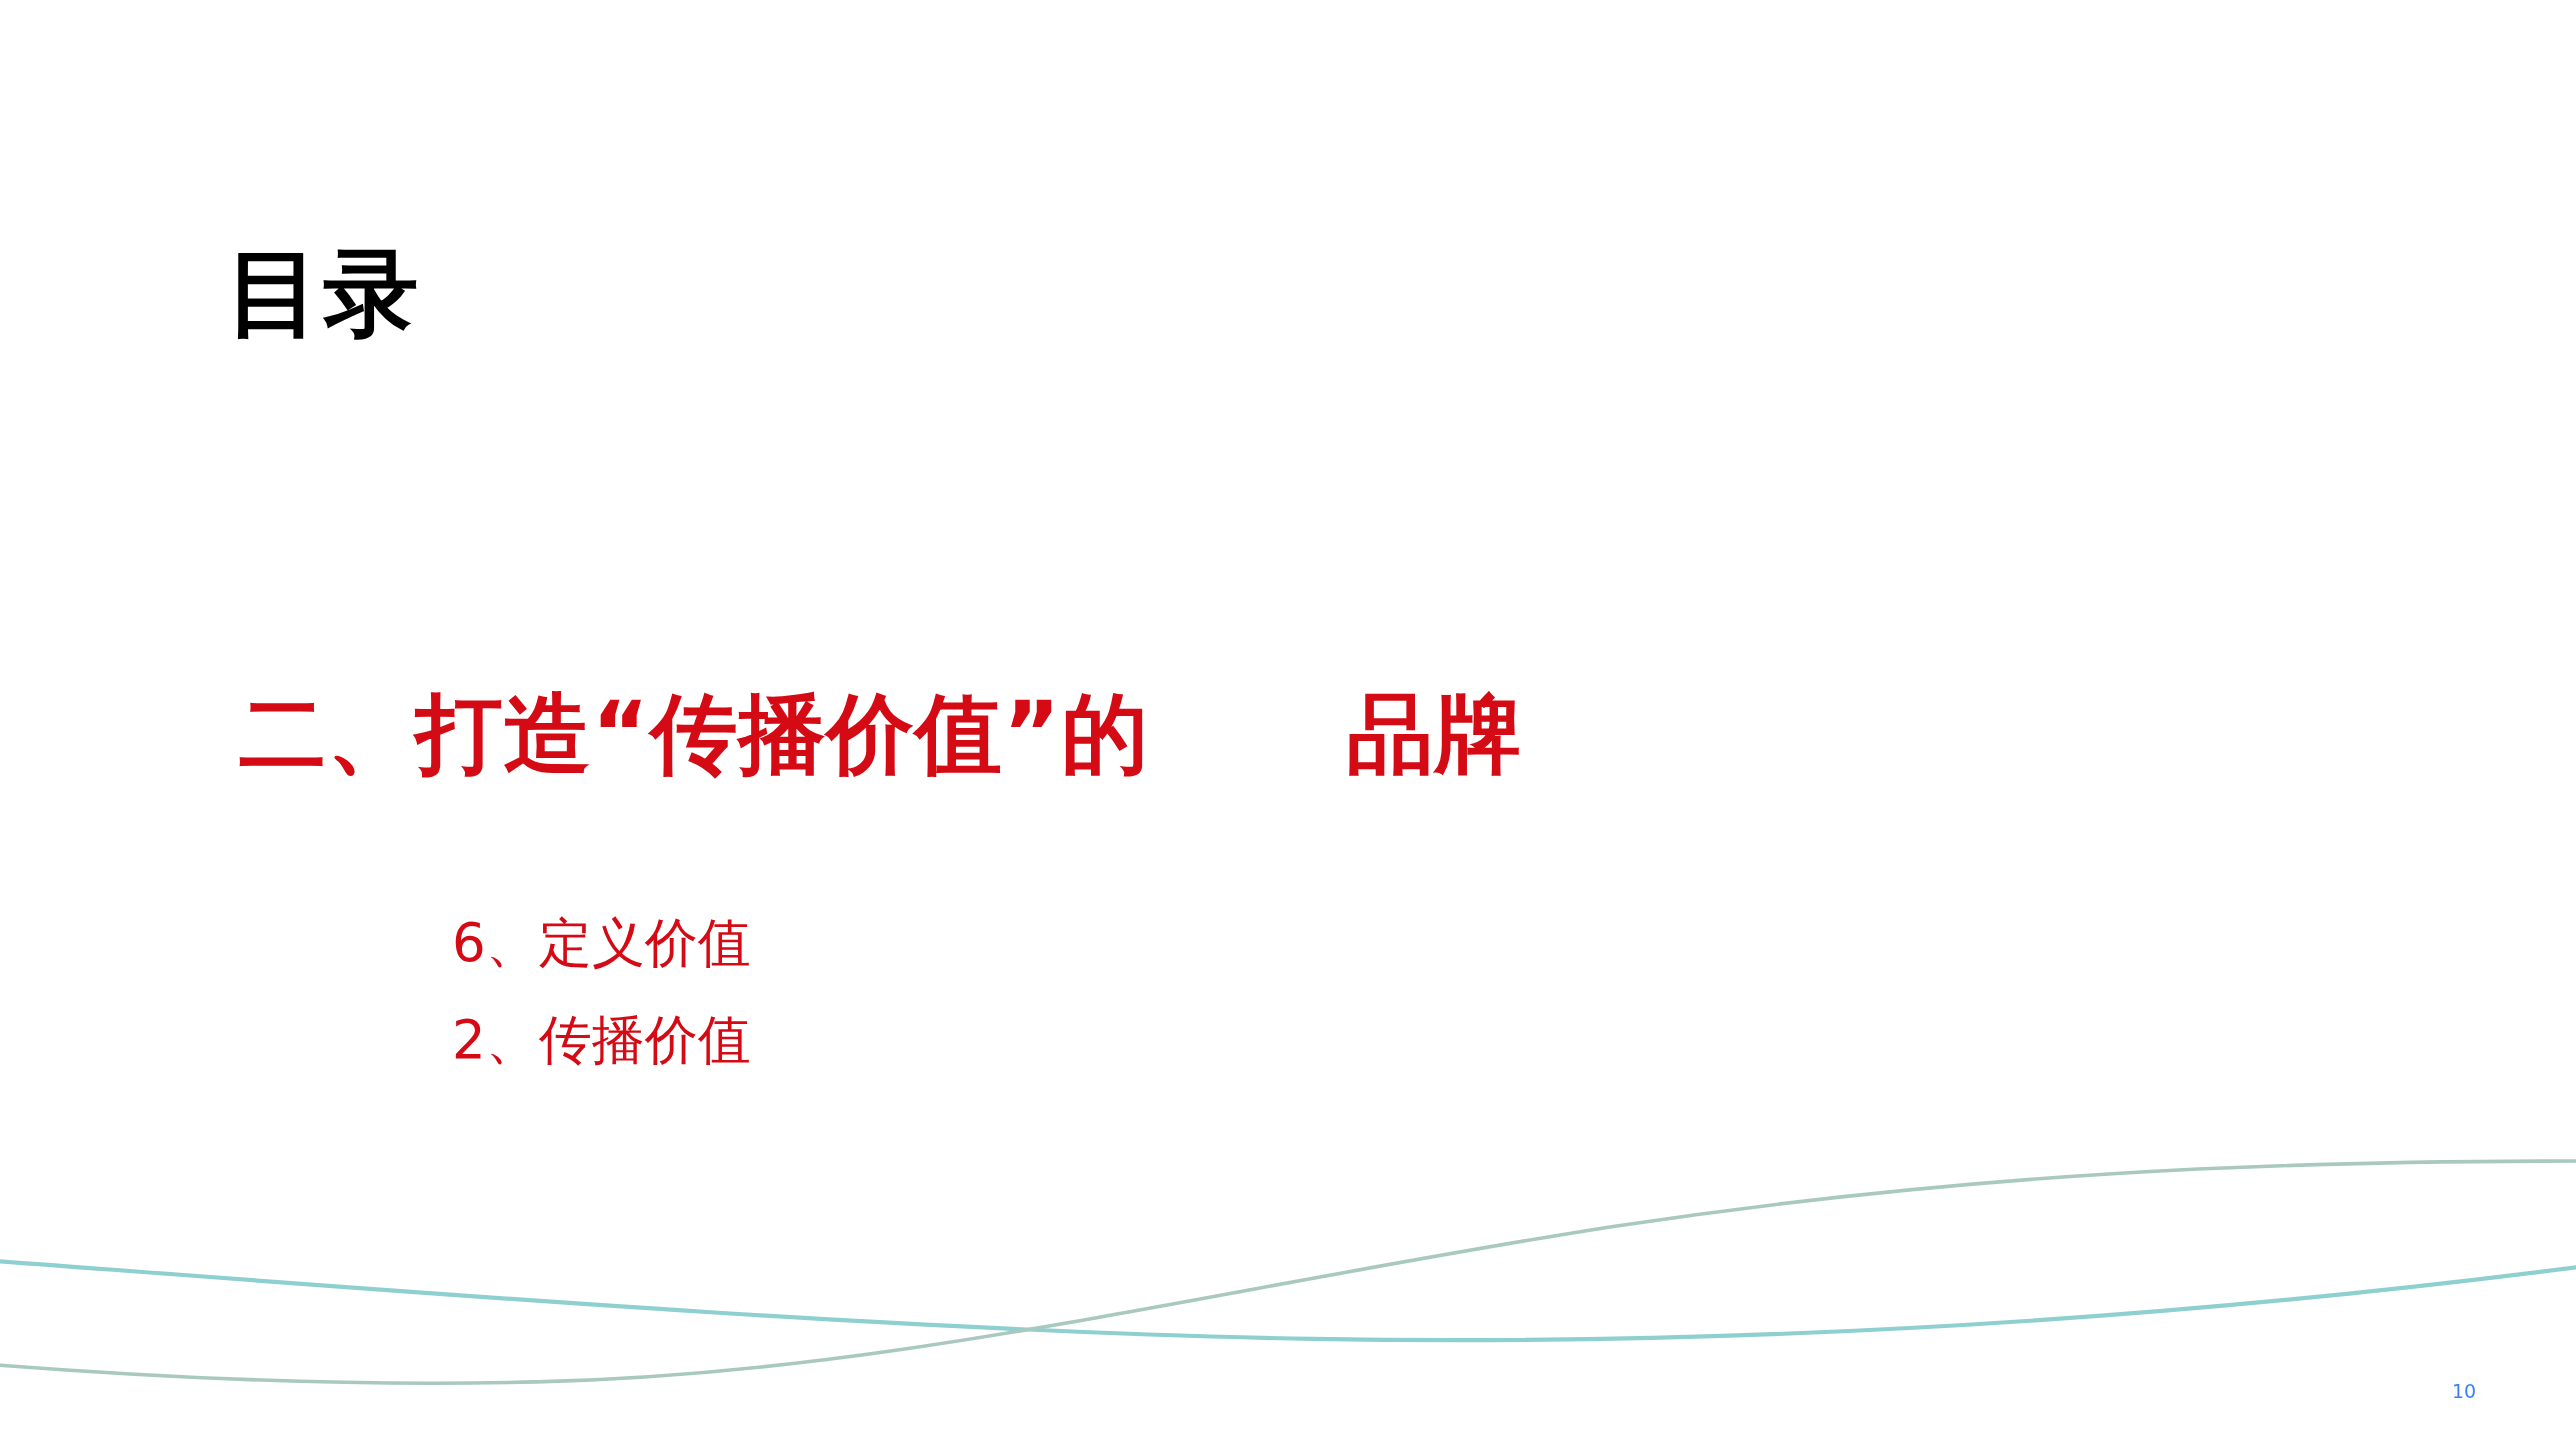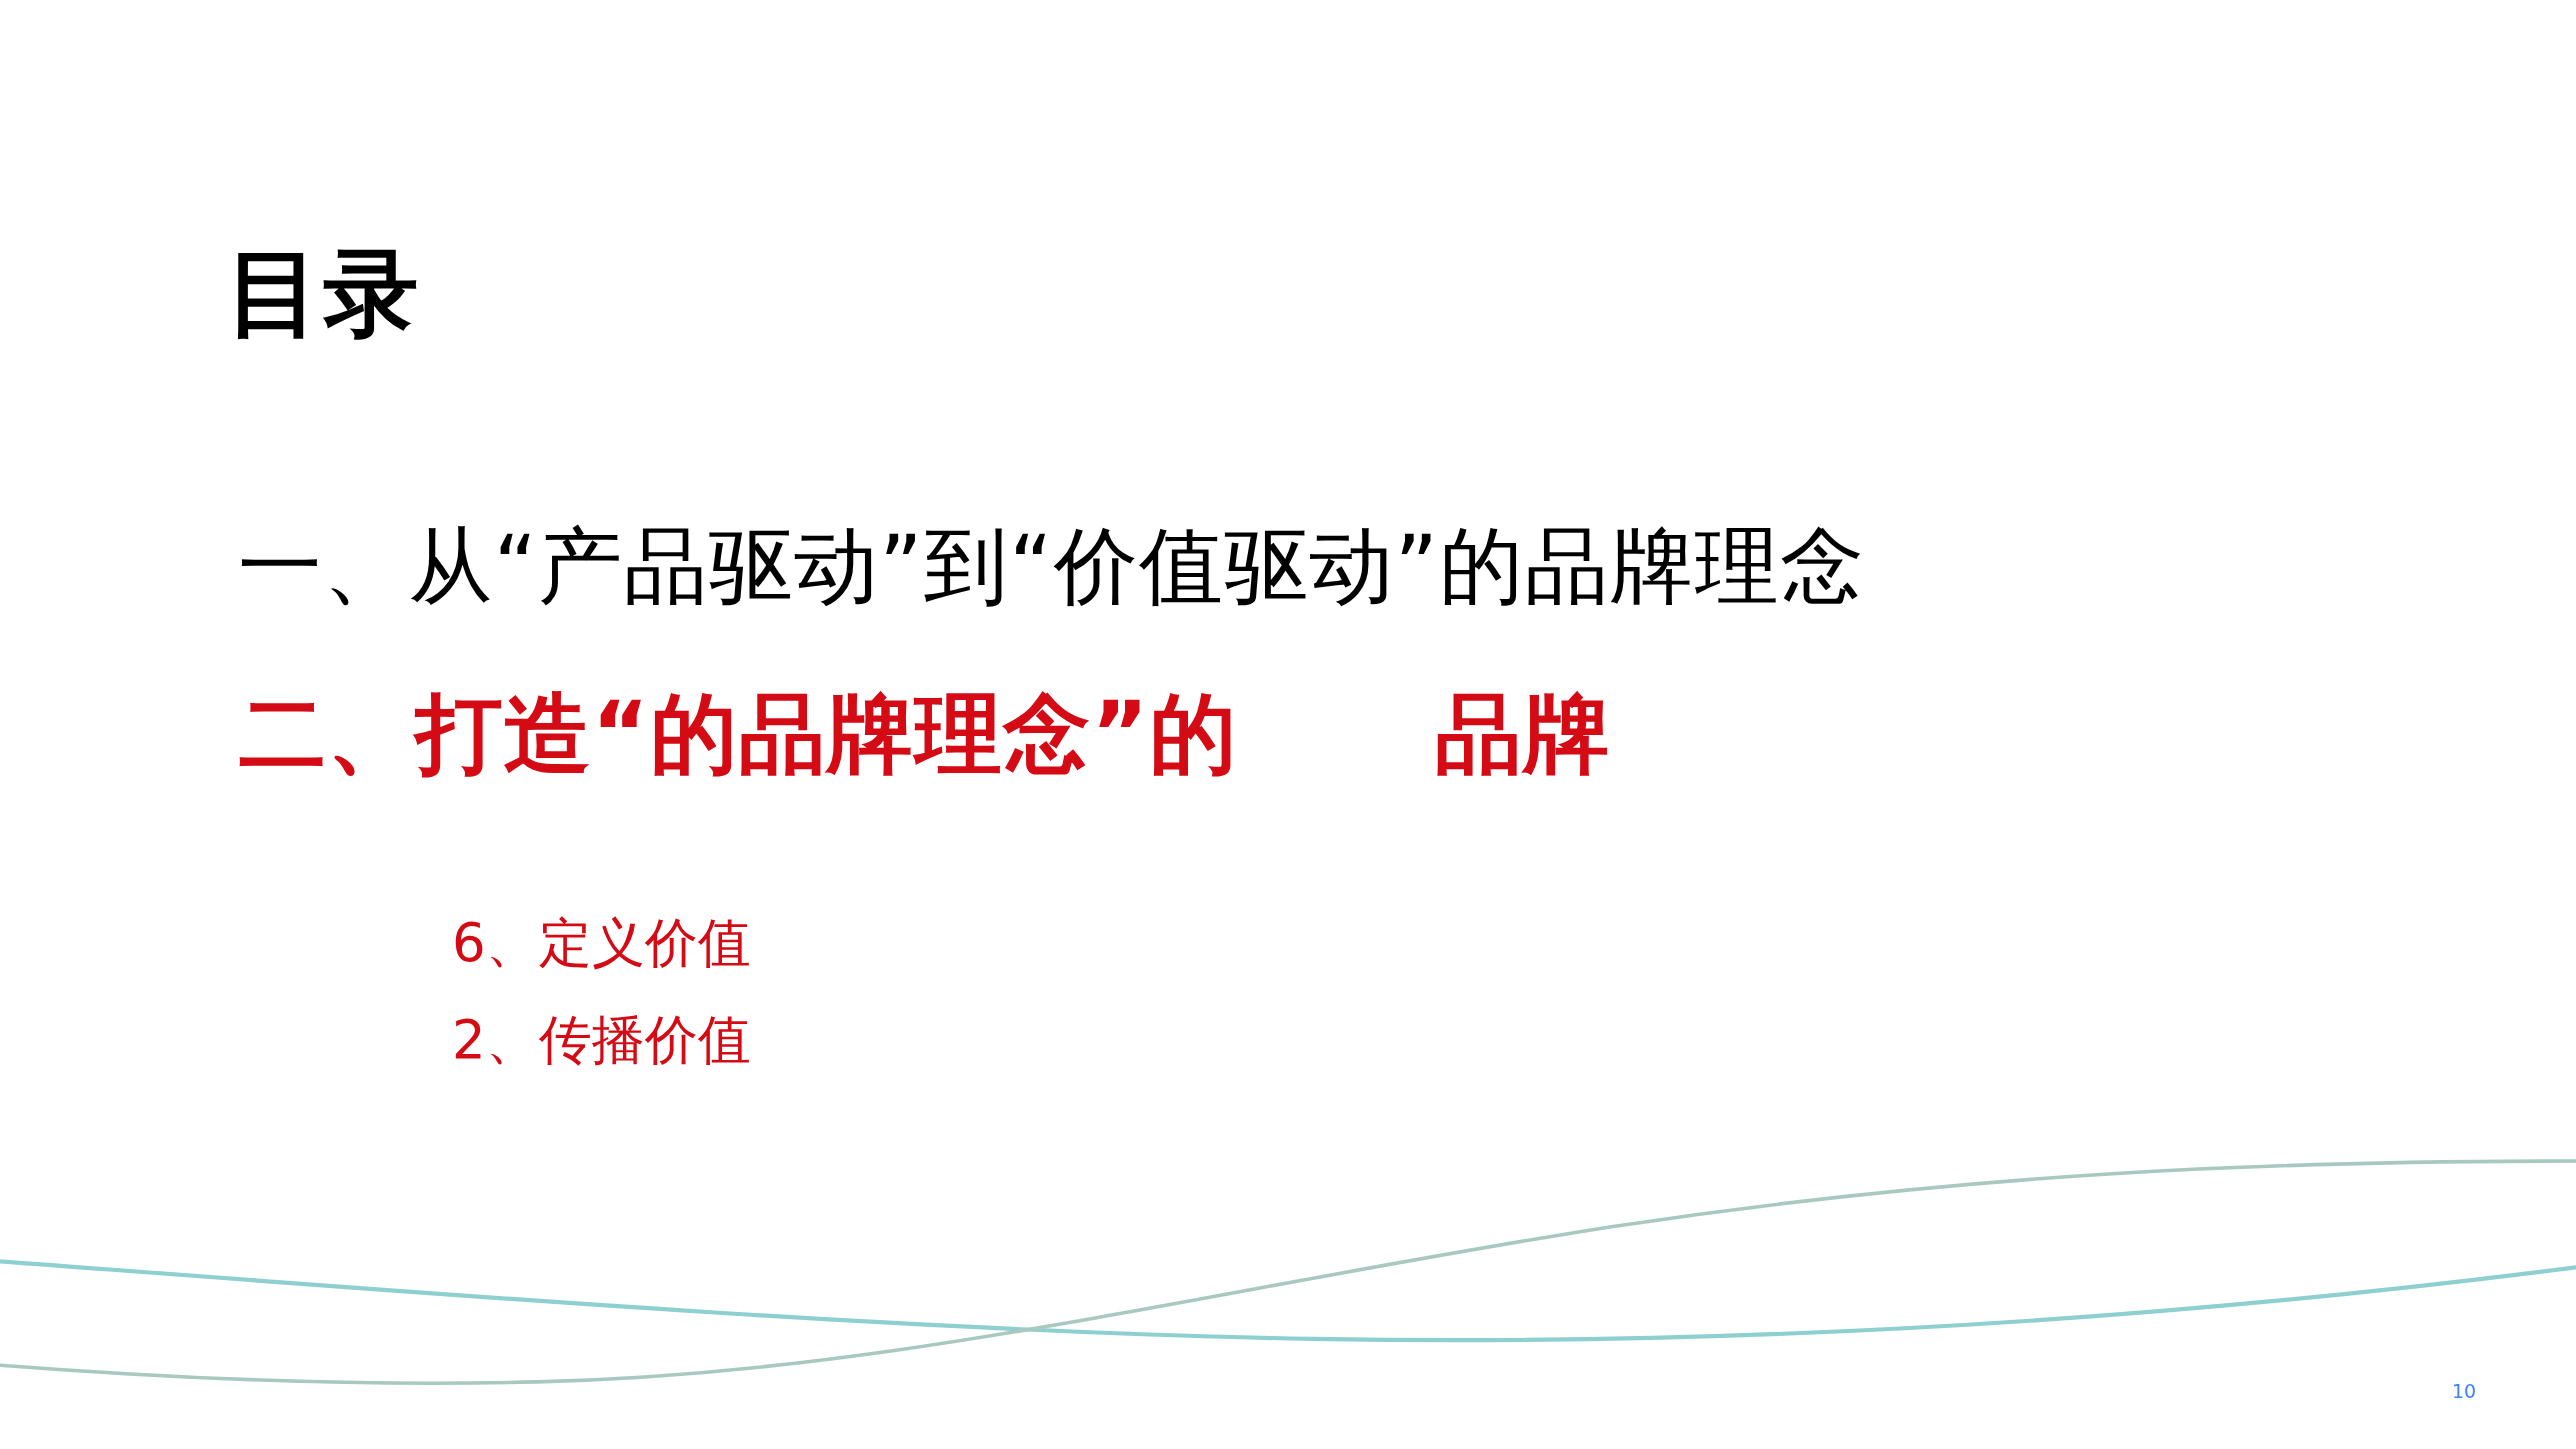--- a/index.html
+++ b/index.html
@@ -105,26 +105,23 @@
 
   <svg class="waves" viewBox="0 0 4316 2429" xmlns="http://www.w3.org/2000/svg">
 
     <path d="M0 2098 C 700 2150, 1500 2215, 2200 2228 C 2900 2240, 3600 2200, 4316 2108" fill="none" stroke="#8ecfcf" stroke-width="7" stroke-linecap="round"></path>
 
     <path d="M0 2272 C 300 2295, 600 2308, 900 2300 C 1500 2285, 2000 2150, 2700 2040 C 3300 1950, 3800 1930, 4316 1930" fill="none" stroke="#a8c8c0" stroke-width="6" stroke-linecap="round"></path>
   </svg>
 
   <h1 class="title">目录</h1>
 
-  <div class="section section-1">
-    <span>一、从“产品驱动”到“价值驱动”的品牌理念</span>
-  </div>
 
   <div class="section section-2">
-    <span>二、打造“的品牌理念”的</span><span class="gap"></span><span>品牌</span>
+    <span>二、打造“传播价值”的</span><span class="gap"></span><span>品牌</span>
   </div>
 
   <ul class="subitems">
     <li class="subitem">6、定义价值</li>
     <li class="subitem">2、传播价值</li>
   </ul>
 
   <div class="slide-number">10</div>
 
 

